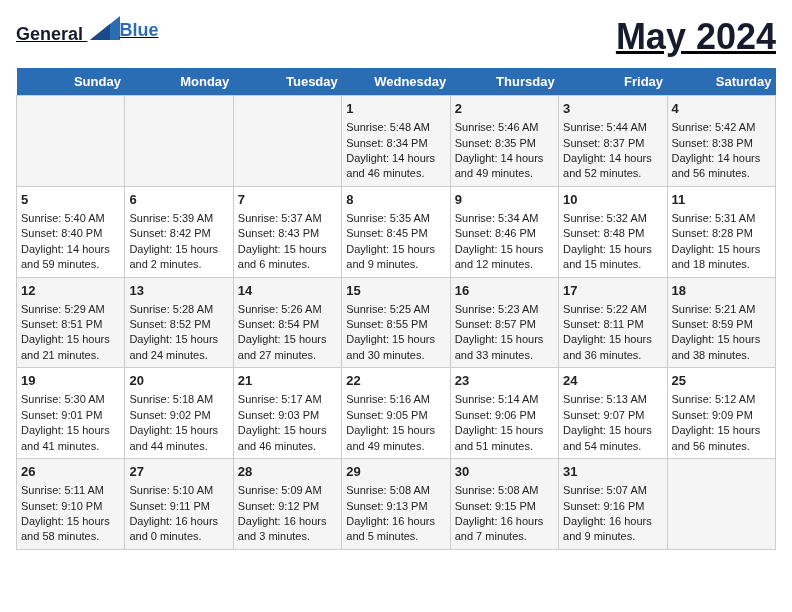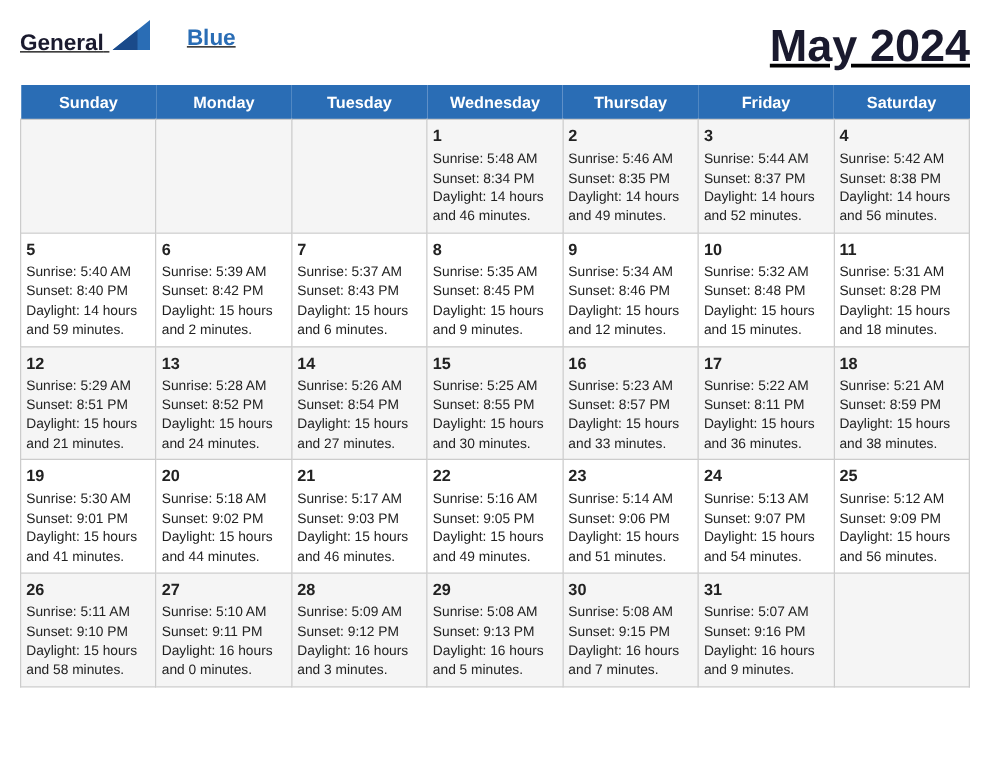--- a/index.html
+++ b/index.html
@@ -23,21 +23,20 @@
     }
     .logo-text-general {
       font-size: 18px;
       font-weight: bold;
       color: #1a1a2e;
     }
     .logo-text-blue {
       font-size: 18px;
       font-weight: bold;
       color: #2a6db5;
-      margin-left: 30px;
     }
     .logo-icon {
       width: 30px;
       height: 24px;
       margin-left: 2px;
     }
     .title-area {
       text-align: right;
     }
     .month-title {
@@ -51,21 +50,21 @@
     }
     table {
       width: 100%;
       border-collapse: collapse;
       font-size: 11px;
     }
     thead tr th {
       background-color: #2a6db5;
       color: #fff;
       padding: 6px 4px;
-      text-align: center;
+      text-align: right;
       font-size: 13px;
       font-weight: bold;
     }
     tbody tr td {
       vertical-align: top;
       padding: 4px 4px;
       border: 1px solid #ccc;
       height: 80px;
       width: 108px;
       color: #222;

